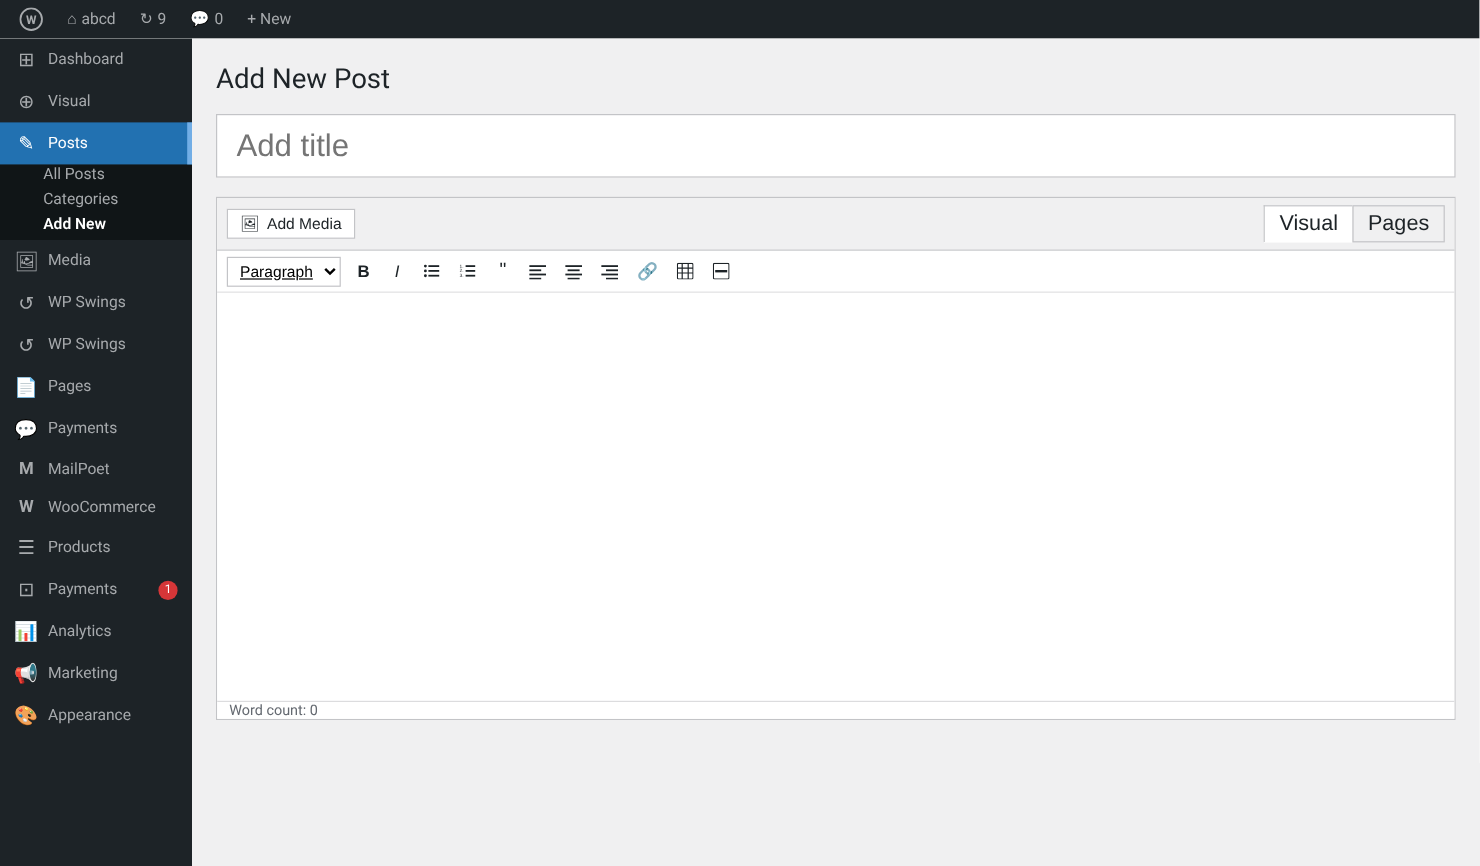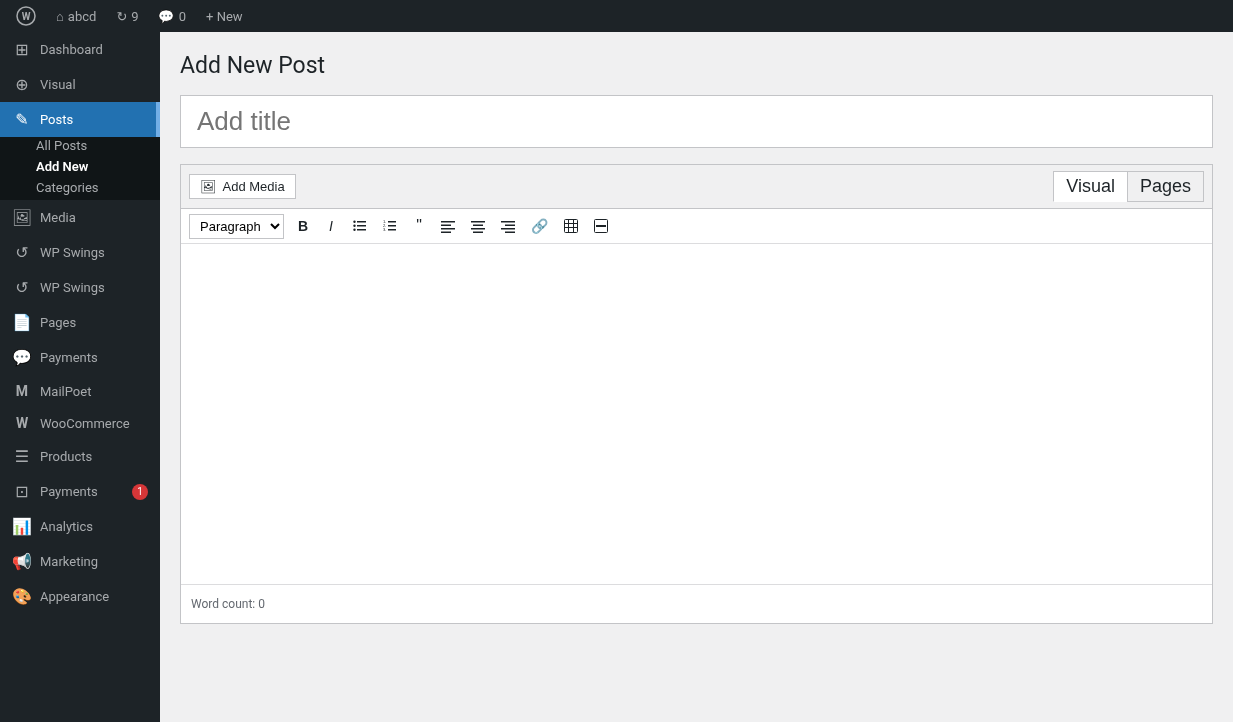--- a/index.html
+++ b/index.html
@@ -159,20 +159,21 @@
       border-bottom: 1px solid #dcdcde;
       background: #fff;
     }
     .format-select {
       padding: 3px 6px;
       border: 1px solid #c3c4c7;
       background: #fff;
       font-size: 13px;
       cursor: pointer;
       margin-right: 4px;
+      text-decoration: underline;
     }
     .format-btn {
       padding: 3px 6px;
       border: 1px solid transparent;
       background: transparent;
       cursor: pointer;
       font-size: 14px;
       color: #1d2327;
       min-width: 26px;
       text-align: center;
@@ -187,21 +188,21 @@
       padding: 10px;
       outline: none;
       font-size: 14px;
       color: #1d2327;
       background: #fff;
     }
 
     
     #word-count-bar {
       border-top: 1px solid #dcdcde;
-      padding: 12px 10px;
+      padding: 0 10px;
       font-size: 12px;
       color: #646970;
       background: #fff;
     }
   </style>
 </head>
 <body>
 
 <div id="wpadminbar">
   <div class="adminbar-item">
@@ -243,25 +244,25 @@
 
     <div class="sidebar-item active">
       <span class="icon">✎</span>
       <span>Posts</span>
     </div>
 
     <div class="sidebar-submenu">
       <div class="sidebar-subitem">
         <span>All Posts</span>
       </div>
+      <div class="sidebar-subitem">
+        <span>Categories</span>
+      </div>
       <div class="sidebar-subitem active">
         <span>Add New</span>
-      </div>
-      <div class="sidebar-subitem">
-        <span>Categories</span>
       </div>
     </div>
 
     <div class="sidebar-item">
       <span class="icon">🖼</span>
       <span>Media</span>
     </div>
 
     <div class="sidebar-item">
       <span class="icon">↺</span>

